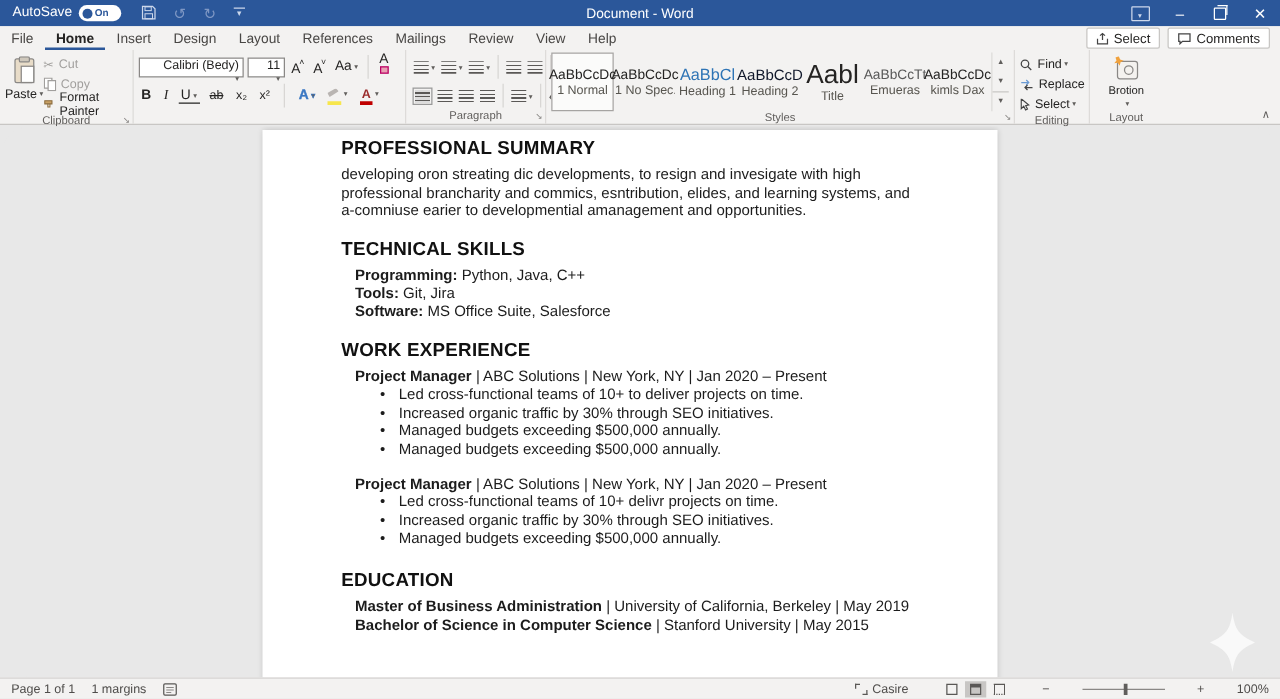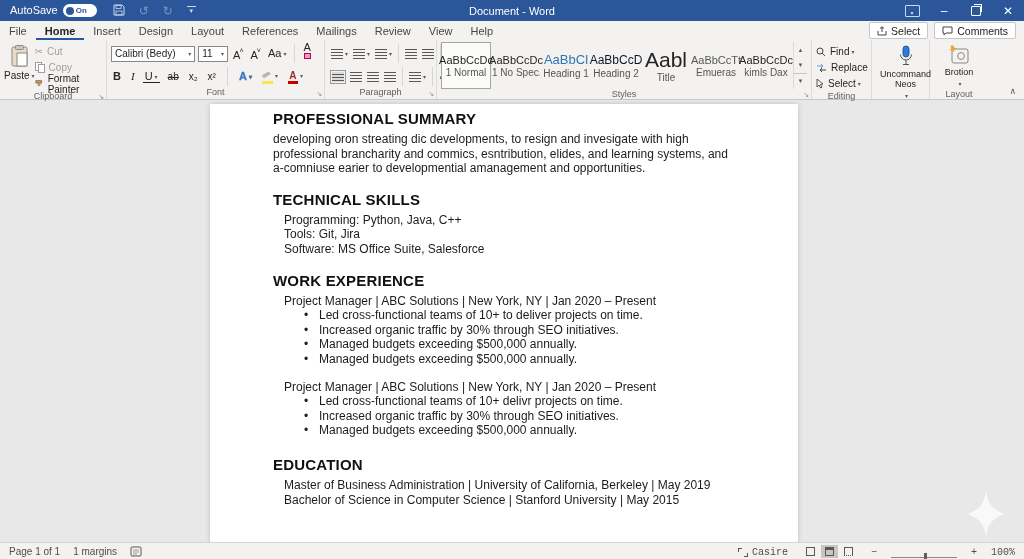--- a/index.html
+++ b/index.html
@@ -43,22 +43,22 @@
   .caret::after{content:"\25BE";font-size:6px;color:#605e5c;margin-left:2px;vertical-align:1px;}
   .cmdtxt{font-size:10px;color:#252423;}
   .dimtxt{color:#a19f9d;}
   .sep{width:1px;background:#d8d6d4;align-self:stretch;margin:1px 3px;}
   
   .paste{width:36px;display:flex;flex-direction:column;align-items:center;justify-content:flex-start;gap:2px;padding-top:2px;}
   .clip-col{display:flex;flex-direction:column;justify-content:flex-start;gap:1px;padding-top:1px;}
   .mini{display:flex;align-items:center;gap:4px;height:15px;font-size:10px;}
   
   .frow{display:flex;align-items:center;gap:3px;height:21px;}
-  .combo{background:#fff;border:1px solid #8a8886;height:16px;display:flex;align-items:center;
-         font-size:10px;color:#252423;padding:0 3px;box-sizing:border-box;}
+  .combo{background:#fff;border:1px solid #8a8886;height:16px;display:flex;align-items:flex-end;
+         font-size:10px;color:#252423;padding:0 3px;box-sizing:border-box;flex-direction:column;}
   .fbtn{font-size:11px;color:#252423;padding:0 2px;position:relative;line-height:1;}
   .sup-mark{font-size:7px;vertical-align:6px;margin-left:-1px;}
   .ubar{border-bottom:1px solid #252423;}
   .strike{text-decoration:line-through;}
   .fx-a{color:#3b78c3;font-weight:700;-webkit-text-stroke:.3px #3b78c3;}
   .colorbar{display:block;height:3px;margin-top:0px;}
   .hl-pen{display:inline-block;width:9px;height:7px;background:#b9b5b2;
           clip-path:polygon(20% 100%,0 55%,75% 0,100% 35%);}
   .eraser::after{content:"";display:inline-block;width:5px;height:4px;background:#e9a0b4;
                  border:1px solid #b06;margin-left:1px;vertical-align:4px;}
@@ -83,30 +83,30 @@
           gap:2px;padding:2px 4px 0;font-size:9px;color:#252423;text-align:center;line-height:10px;}
   .collapse{position:absolute;right:8px;bottom:3px;font-size:9px;color:#605e5c;}
   
   .canvas{position:absolute;top:101px;left:0;right:0;bottom:17px;background:#e8e8e8;overflow:hidden;border-radius:25px;}
   .page{position:absolute;left:210px;top:3px;width:588px;height:460px;background:#fff;
         box-shadow:0 0 5px rgba(0,0,0,.18);}
   .content{padding:6px 58px 0 63px;color:#1c1c1c;font-size:12px;line-height:14.6px;}
   .h{font-size:15px;font-weight:700;line-height:17px;margin:15px 0 5px 0;letter-spacing:.2px;color:#111;}
   .h.first{margin-top:0;}
   .line{white-space:nowrap;}
-  .b{font-weight:400;padding-left:11px;}
+  .b{font-weight:700;padding-left:11px;}
   .bullet{position:relative;padding-left:46px;white-space:nowrap;}
   .bullet::before{content:"\2022";position:absolute;left:31px;}
   .job2{margin-top:13px;}
   .sparkle{position:absolute;right:12px;bottom:2px;}
   
   .statusbar{position:absolute;left:0;right:0;bottom:0;height:17px;background:#f3f2f1;
              border-top:1px solid #d6d4d2;box-sizing:border-box;display:flex;align-items:center;
              font-size:10px;color:#4f4d4b;padding:0 9px;gap:13px;}
-  .sb-right{margin-left:auto;display:flex;align-items:flex-end;gap:14px;font-family:Liberation Mono, monospace;}
+  .sb-right{margin-left:auto;display:flex;align-items:center;gap:26px;}
   .viewgrp{display:flex;align-items:center;gap:2px;}
   .vic{width:17px;height:13px;display:flex;align-items:center;justify-content:center;}
   .vic.sel{background:#c8c6c4;}
   .vbox{width:9px;height:9px;border:1px solid #5a5856;box-sizing:border-box;}
   .vbox.band{border-top-width:3px;}
   .vbox.dots{border-bottom-style:dotted;}
   .zoomtrack{width:66px;height:1px;background:#8a8886;position:relative;}
   .zoomthumb{position:absolute;left:50%;top:-4px;width:3px;height:9px;background:#605e5c;}
   .focus-ic{width:10px;height:9px;position:relative;}
   .focus-ic::before,.focus-ic::after{content:"";position:absolute;width:3px;height:3px;border:1px solid #5a5856;}
@@ -237,22 +237,20 @@
         <span class="fbtn ubar caret"><span>U</span></span>
         <span class="fbtn strike" style="font-size:10px;">ab</span>
         <span class="fbtn" style="font-size:10px;">x₂</span>
         <span class="fbtn" style="font-size:10px;">x²</span>
         <span class="sep"></span>
         <span class="fbtn fx-a caret"><span>A</span></span>
         <span class="fbtn caret"><span style="display:inline-block;"><span class="hl-pen"></span><span class="colorbar" style="background:#f7e64c;width:11px;"></span></span></span>
         <span class="fbtn caret"><span style="display:inline-block;text-align:center;"><span style="font-weight:700;font-size:10px;color:#9a2b2b;">A</span><span class="colorbar" style="background:#c00000;width:10px;"></span></span></span>
       </div>
     </div>
-    <div class="glabel"><span>Font</span>
-      <span class="launcher">↘</span></div>
   </div>
 
   <div class="group" style="width:112px;">
     <div class="gbody" style="flex-direction:column;align-items:flex-start;">
       <div class="frow" style="gap:1px;">
         <span class="pbtn caret">
             <span class="plines"></span>
           </span>
         <span class="pbtn caret">
             <span class="plines"></span>
@@ -370,33 +368,20 @@
           <svg width="8" height="10" viewBox="0 0 8 10">
               <path d="M1 0v8l2-2 1.5 3 1.5-.8L4.5 5.5 7 5z" fill="none" stroke="#444" stroke-width=".9"></path>
             </svg>
           <span class="cmdtxt caret">Select</span>
         </div>
       </div>
     </div>
     <div class="glabel"><span>Editing</span></div>
   </div>
 
-  <div class="group" style="width:58px;">
-    <div class="gbody">
-      <div class="bigbtn caret">
-        <svg width="16" height="22" viewBox="0 0 16 22">
-            <rect x="5" y="1" width="6" height="11" rx="3" fill="#2f7cd6" stroke="#1d5aa8"></rect>
-            <path d="M2.5 9.5a5.5 5.5 0 0011 0" fill="none" stroke="#555"></path>
-            <path d="M8 15v4M5 19.5h6" stroke="#555"></path>
-          </svg>
-        <span>Uncommand Neos</span>
-      </div>
-    </div>
-    <div class="glabel"><span>Tates</span></div>
-  </div>
 
   <div class="group" style="width:58px;border-right:none;">
     <div class="gbody">
       <div class="bigbtn caret">
         <svg width="22" height="20" viewBox="0 0 22 20">
             <rect x="4" y="4" width="16" height="14" rx="2" fill="#f4f2ef" stroke="#8a8886"></rect>
             <circle cx="13" cy="11" r="3.4" fill="none" stroke="#8a8886"></circle>
             <path d="M5 0l1.1 2.6L9 3.5 6.4 4.8 5.8 7.6 4.2 5.2 1.4 5.5 3.2 3.4 2.4.9z" fill="#f0a13c"></path>
           </svg>
         <span>Brotion</span>

